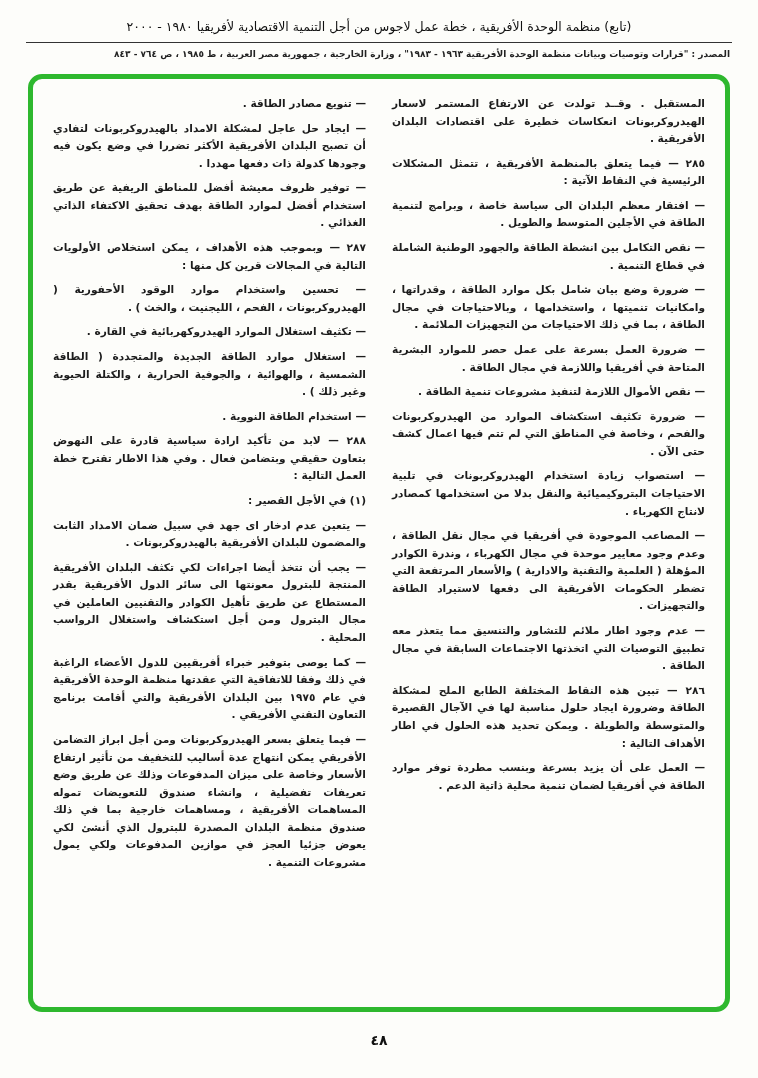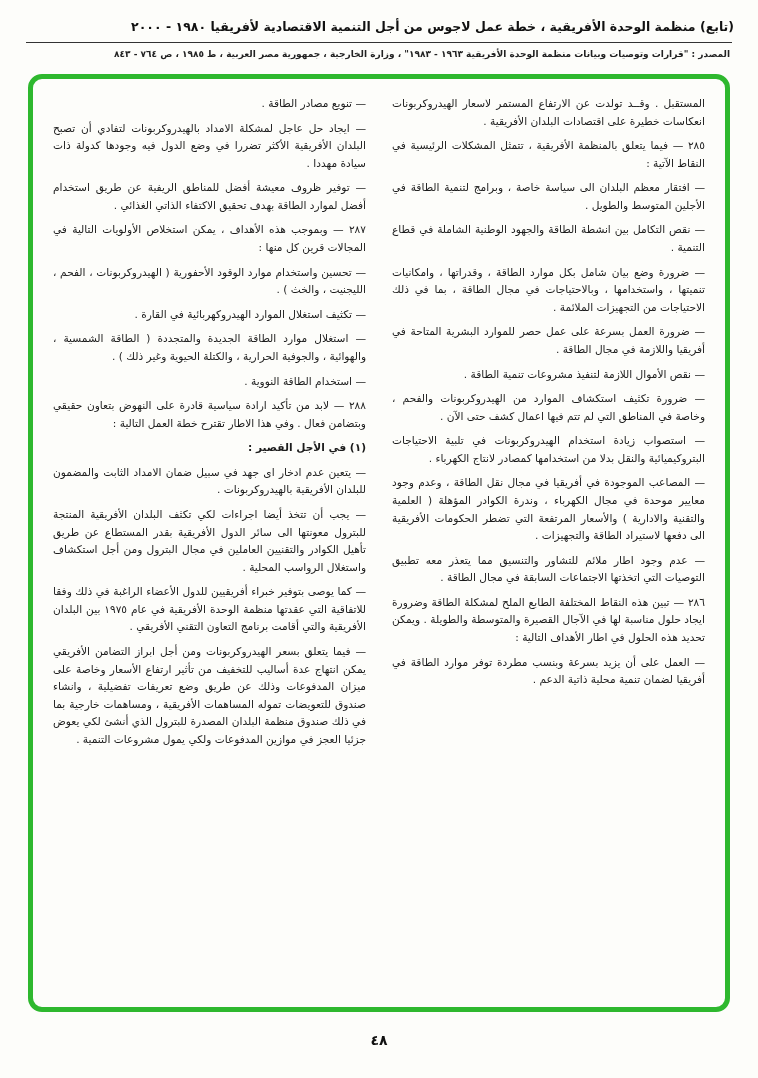--- a/index.html
+++ b/index.html
@@ -11,21 +11,22 @@
     margin: 0 auto;
     font-family: "DejaVu Sans", sans-serif;
     color: #1c1c1c;
     direction: rtl;
     background: #fdfdfa;
     position: relative;
   }
   .header { padding: 18px 24px 0 24px; }
   .title {
     font-size: 12.5px;
-    font-weight: bold;
+    font-weight: normal;
+    text-align: center;
     line-height: 1.4;
     color: #111;
   }
   .header-rule {
     border-bottom: 1.5px solid #333;
     margin: 6px 2px 5px 2px;
   }
   .source {
     font-size: 9px;
     font-weight: bold;
@@ -49,20 +50,21 @@
   }
   .col {
     flex: 1 1 0;
     font-size: 10.6px;
     line-height: 1.66;
     color: #1c1c1c;
   }
   .col p {
     margin-bottom: 7px;
     text-align: justify;
+    font-weight: bold;
   }
   .col p.bold { font-weight: bold; }
   .footer { text-align: center; padding: 8px 0 6px 0; }
   .pagenum {
     display: inline-block;
     font-size: 14px;
     font-weight: bold;
     color: #111;
     margin-top: 12px;
   }
@@ -90,21 +92,21 @@
       <p>— ضرورة تكثيف استكشاف الموارد من الهيدروكربونات والفحم ، وخاصة في المناطق التي لم تتم فيها اعمال كشف حتى الآن .</p>
       <p>— استصواب زيادة استخدام الهيدروكربونات في تلبية الاحتياجات البتروكيميائية والنقل بدلا من استخدامها كمصادر لانتاج الكهرباء .</p>
       <p>— المصاعب الموجودة في أفريقيا في مجال نقل الطاقة ، وعدم وجود معايير موحدة في مجال الكهرباء ، وندرة الكوادر المؤهلة ( العلمية والتقنية والادارية ) والأسعار المرتفعة التي تضطر الحكومات الأفريقية الى دفعها لاستيراد الطاقة والتجهيزات .</p>
       <p>— عدم وجود اطار ملائم للتشاور والتنسيق مما يتعذر معه تطبيق التوصيات التي اتخذتها الاجتماعات السابقة في مجال الطاقة .</p>
       <p>٢٨٦ — تبين هذه النقاط المختلفة الطابع الملح لمشكلة الطاقة وضرورة ايجاد حلول مناسبة لها في الآجال القصيرة والمتوسطة والطويلة . ويمكن تحديد هذه الحلول في اطار الأهداف التالية :</p>
       <p>— العمل على أن يزيد بسرعة وبنسب مطردة توفر موارد الطاقة في أفريقيا لضمان تنمية محلية ذاتية الدعم .</p>
     </section>
 
     <section class="col col-left">
       <p>— تنويع مصادر الطاقة .</p>
-      <p>— ايجاد حل عاجل لمشكلة الامداد بالهيدروكربونات لتفادي أن تصبح البلدان الأفريقية الأكثر تضررا في وضع الدول فيه وجودها كدولة ذات سيادة مهددا .</p>
+      <p>— ايجاد حل عاجل لمشكلة الامداد بالهيدروكربونات لتفادي أن تصبح البلدان الأفريقية الأكثر تضررا في وضع يكون فيه وجودها كدولة ذات دفعها مهددا .</p>
       <p>— توفير ظروف معيشة أفضل للمناطق الريفية عن طريق استخدام أفضل لموارد الطاقة بهدف تحقيق الاكتفاء الذاتي الغذائي .</p>
       <p>٢٨٧ — وبموجب هذه الأهداف ، يمكن استخلاص الأولويات التالية في المجالات قرين كل منها :</p>
       <p>— تحسين واستخدام موارد الوقود الأحفورية ( الهيدروكربونات ، الفحم ، الليجنيت ، والخث ) .</p>
       <p>— تكثيف استغلال الموارد الهيدروكهربائية في القارة .</p>
       <p>— استغلال موارد الطاقة الجديدة والمتجددة ( الطاقة الشمسية ، والهوائية ، والجوفية الحرارية ، والكتلة الحيوية وغير ذلك ) .</p>
       <p>— استخدام الطاقة النووية .</p>
       <p>٢٨٨ — لابد من تأكيد ارادة سياسية قادرة على النهوض بتعاون حقيقي وبتضامن فعال . وفي هذا الاطار تقترح خطة العمل التالية :</p>
       <p class="bold">(١) في الأجل القصير :</p>
       <p>— يتعين عدم ادخار اى جهد في سبيل ضمان الامداد الثابت والمضمون للبلدان الأفريقية بالهيدروكربونات .</p>
       <p>— يجب أن تتخذ أيضا اجراءات لكي تكثف البلدان الأفريقية المنتجة للبترول معونتها الى سائر الدول الأفريقية بقدر المستطاع عن طريق تأهيل الكوادر والتقنيين العاملين في مجال البترول ومن أجل استكشاف واستغلال الرواسب المحلية .</p>

